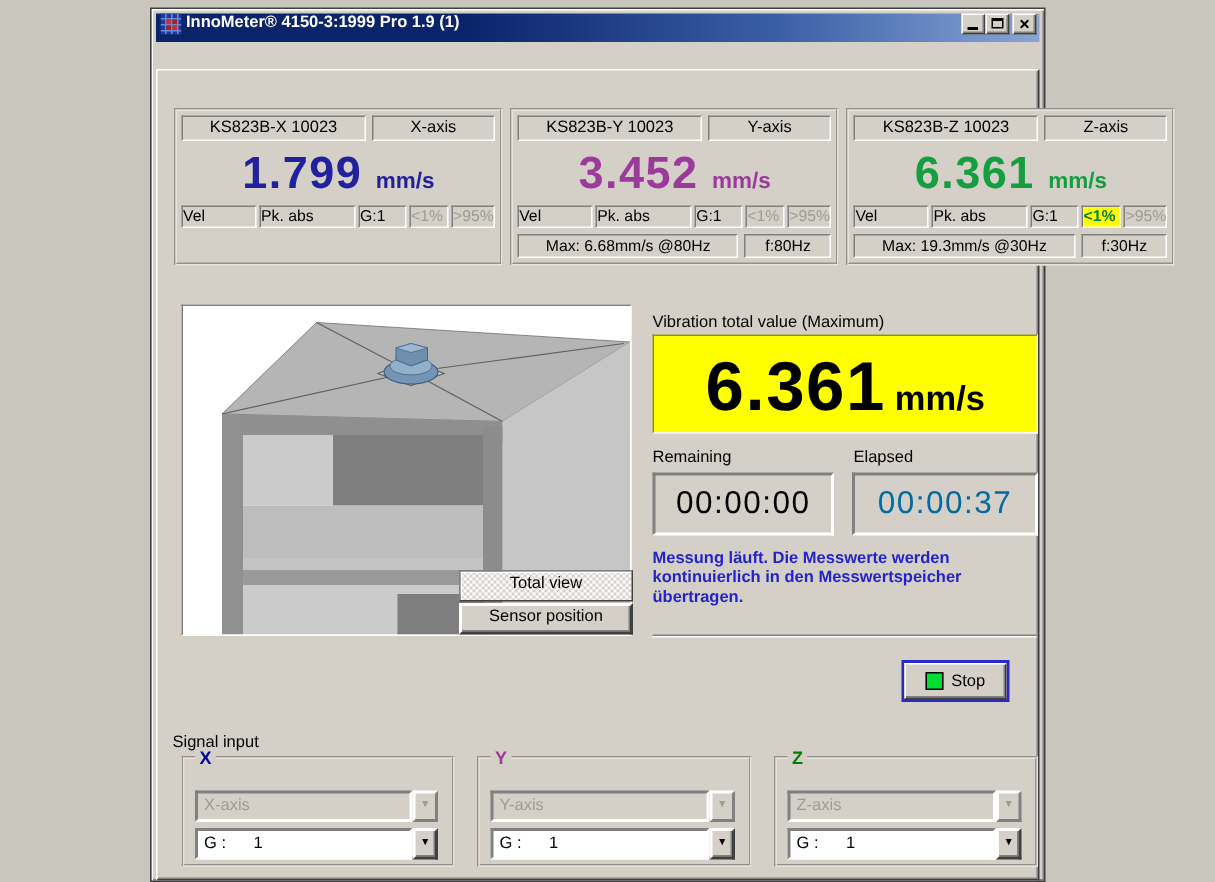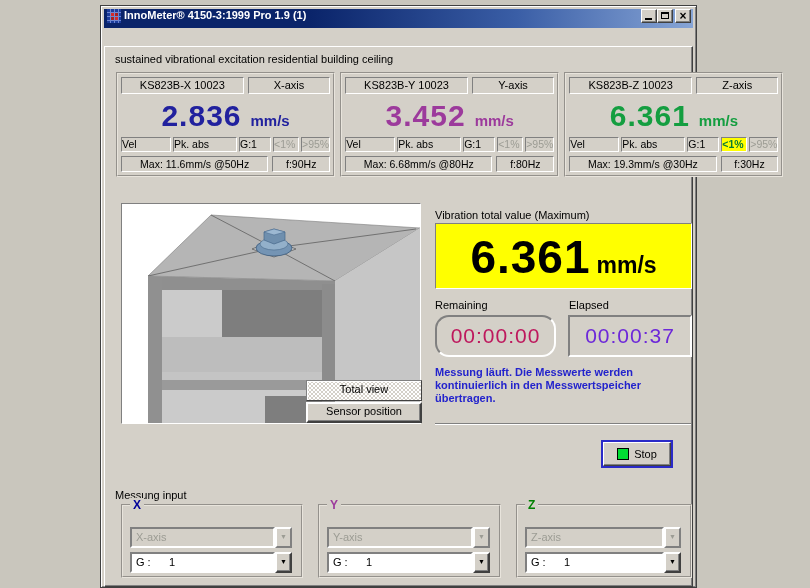--- a/index.html
+++ b/index.html
@@ -69,22 +69,22 @@
   .yellowbox{position:absolute;left:334px;top:217px;width:257px;height:66px;background:#ffff00;
              border:1px solid;border-color:#808080 #fff #fff #808080;
              display:flex;justify-content:center;align-items:baseline;padding-top:8px;}
   .y-num{font-size:46px;font-weight:bold;line-height:50px;letter-spacing:1px;}
   .y-unit{font-size:23px;font-weight:bold;margin-left:6px;}
   .rem-label{position:absolute;left:334px;top:293px;}
   .ela-label{position:absolute;left:468px;top:293px;}
   .timerbox{position:absolute;top:309px;height:42px;background:#d4d0c8;
             border:2px solid;border-color:#808080 #fff #fff #808080;
             font-size:21px;text-align:center;line-height:37px;letter-spacing:1px;}
-  .rem-box{left:334px;width:121px;color:#be185d;border-radius:14px;}
-  .ela-box{left:467px;width:124px;color:#6d28d9;}
+  .rem-box{left:334px;width:121px;color:#000000;}
+  .ela-box{left:467px;width:124px;color:#0369a1;}
   .status-msg{position:absolute;left:334px;top:360px;width:252px;font-size:11px;font-weight:bold;line-height:13px;}
   .divider{position:absolute;left:334px;top:417px;width:256px;height:0;
            border-top:1px solid #808080;border-bottom:1px solid #fff;}
   .stopbtn{position:absolute;left:500px;top:434px;width:72px;height:28px;border:2px solid #2a2ac8;background:#d4d0c8;padding:0;}
   .stop-inner{width:100%;height:100%;border:1px solid;border-color:#fff #404040 #404040 #fff;
               box-shadow:inset -1px -1px 0 #808080;display:flex;align-items:center;justify-content:center;gap:5px;
               font-size:11px;background:#d4d0c8;}
   .stop-sq{width:12px;height:12px;background:#00dd33;border:1px solid #000;flex:none;}
   
   .sig-label{position:absolute;left:14px;top:483px;}
@@ -135,43 +135,38 @@
           </div>
         <div class="winbtn close" title="Close">
             <span class="glyph-close">×</span>
           </div>
       </div>
     </div>
 
 
     <div class="page"></div>
 
-    <div class="subtitle">sustained vibrational excitation residential building ceiling</div>
 
     <div class="panels">
 
       <div class="panel">
         <div class="p-head">
           <div class="cell p-id sunken1">KS823B-X 10023</div>
           <div class="cell p-ax sunken1">X-axis</div>
         </div>
         <div class="p-val">
-          <span class="p-num" style="color: rgb(33, 33, 158);">2.836</span>
+          <span class="p-num" style="color: rgb(33, 33, 158);">1.799</span>
           <span class="p-unit" style="color: rgb(33, 33, 158);">mm/s</span>
         </div>
         <div class="p-mini">
           <div class="cell mc1 sunken1">Vel</div>
           <div class="cell mc2 sunken1">Pk. abs</div>
           <div class="cell mc3 sunken1">G:1</div>
           <div class="cell mc4 sunken1 gray">&lt;1%</div>
           <div class="cell mc5 sunken1 gray">&gt;95%</div>
-        </div>
-        <div class="p-max">
-          <div class="cell xc1 sunken1">Max: 11.6mm/s @50Hz</div>
-          <div class="cell xc2 sunken1">f:90Hz</div>
         </div>
       </div>
 
       <div class="panel">
         <div class="p-head">
           <div class="cell p-id sunken1">KS823B-Y 10023</div>
           <div class="cell p-ax sunken1">Y-axis</div>
         </div>
         <div class="p-val">
           <span class="p-num" style="color: rgb(156, 58, 156);">3.452</span>
@@ -267,21 +262,21 @@
     <div class="timerbox ela-box">00:00:37</div>
     <div class="status-msg" style="color: rgb(35, 35, 204);">Messung läuft. Die Messwerte werden kontinuierlich in den Messwertspeicher übertragen.</div>
     <div class="divider"></div>
     <button class="stopbtn">
       <span class="stop-inner">
         <span class="stop-sq" style="background: rgb(0, 221, 51);"></span>
         <span>Stop</span>
       </span>
     </button>
 
-    <div class="lbl sig-label">Messung input</div>
+    <div class="lbl sig-label">Signal input</div>
 
     <div class="group g-x">
       <div class="legend" style="color: rgb(0, 0, 153);">X</div>
       <div class="combo c1 disabled">
         <div class="combo-field">X-axis</div>
         <div class="combo-arrow">▼</div>
       </div>
       <div class="combo c2 enabled">
         <div class="combo-field">G :      1</div>
         <div class="combo-arrow">▼</div>

